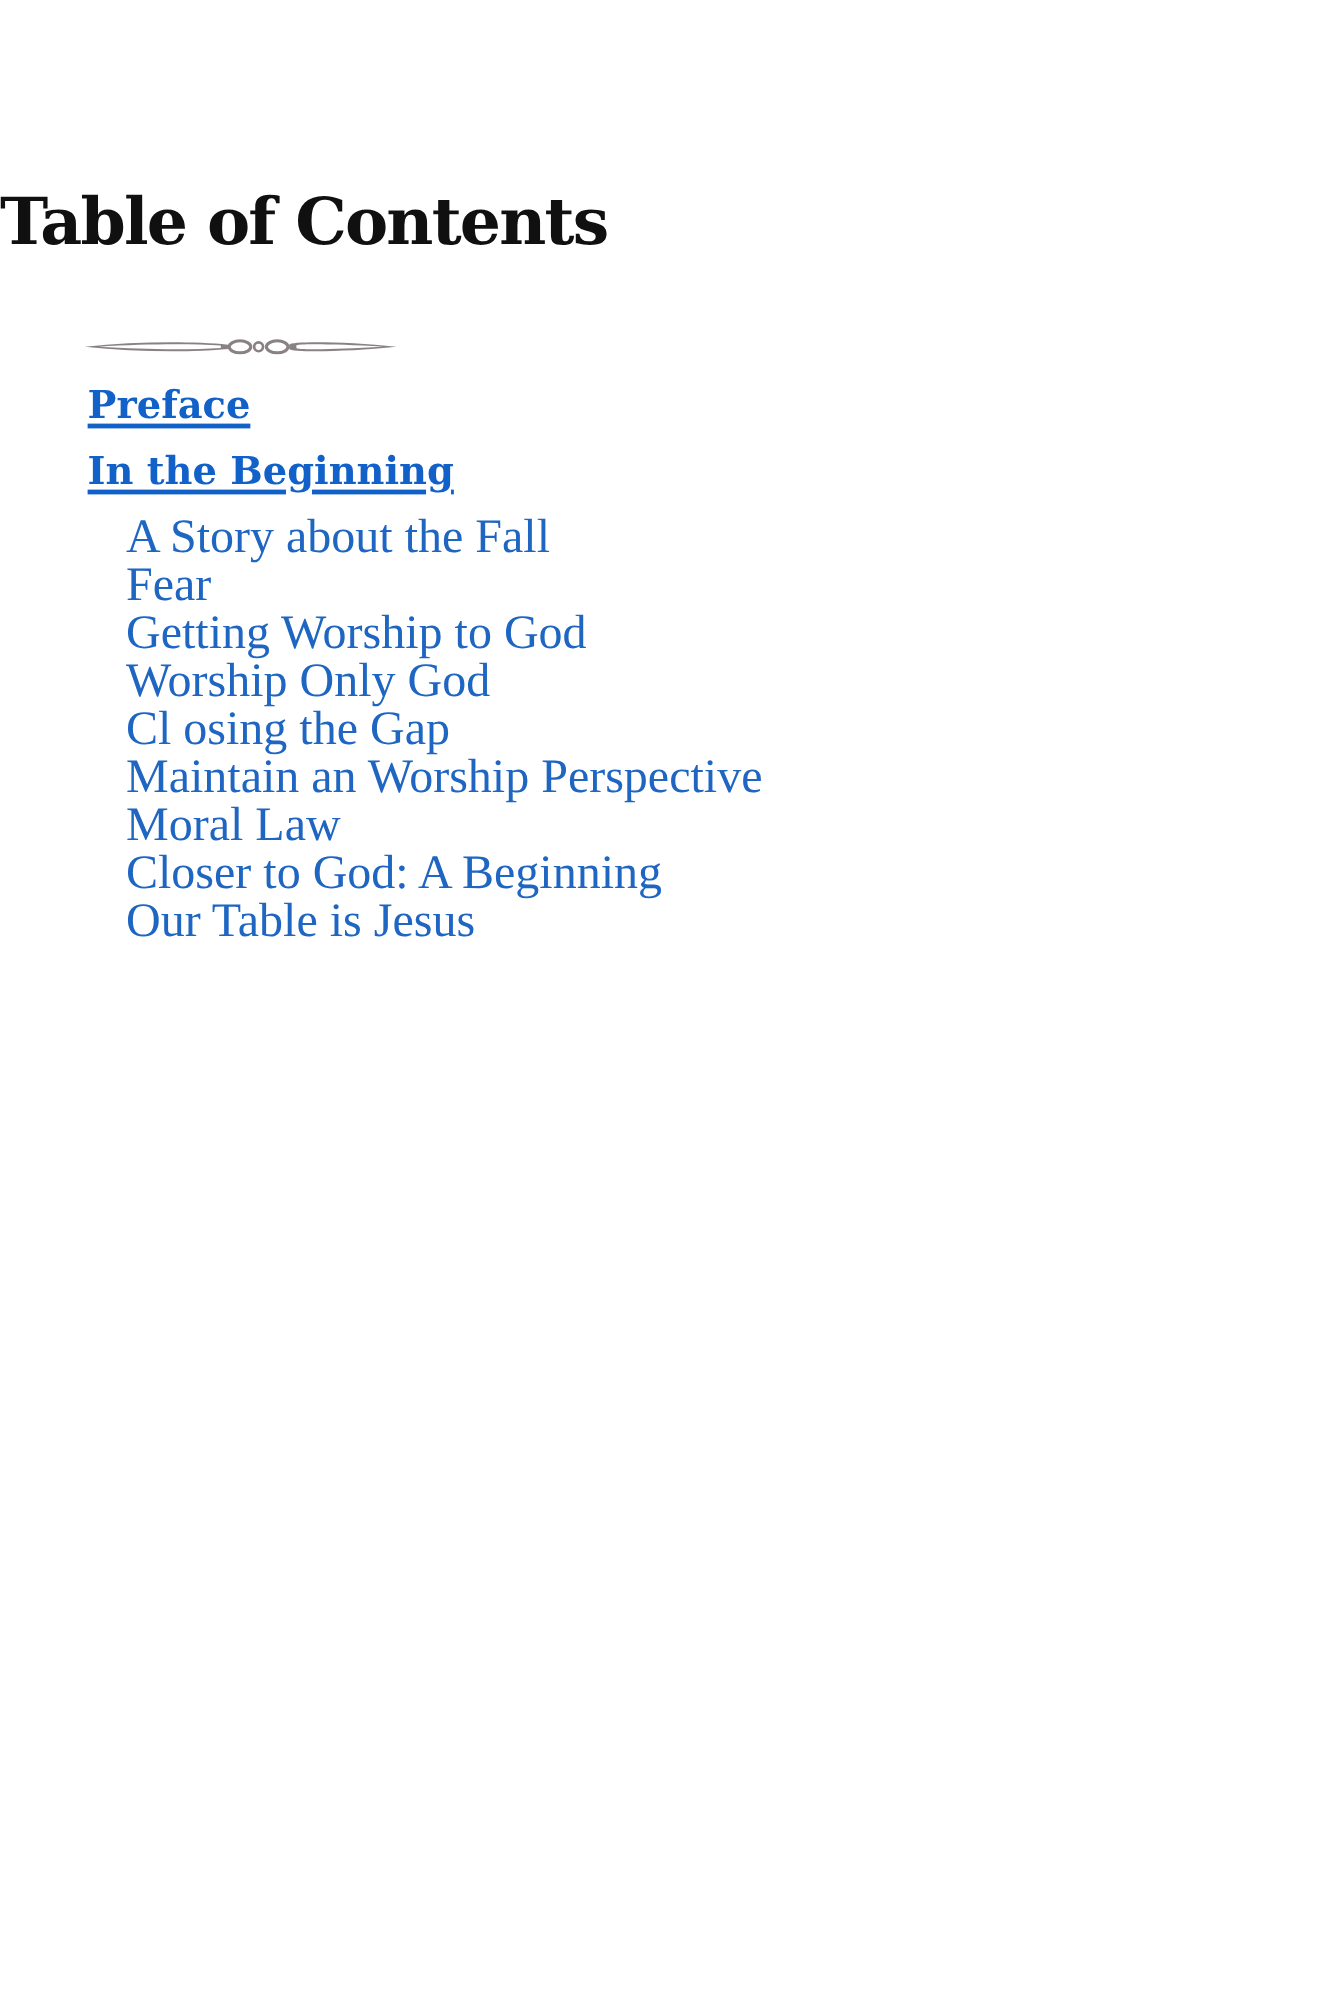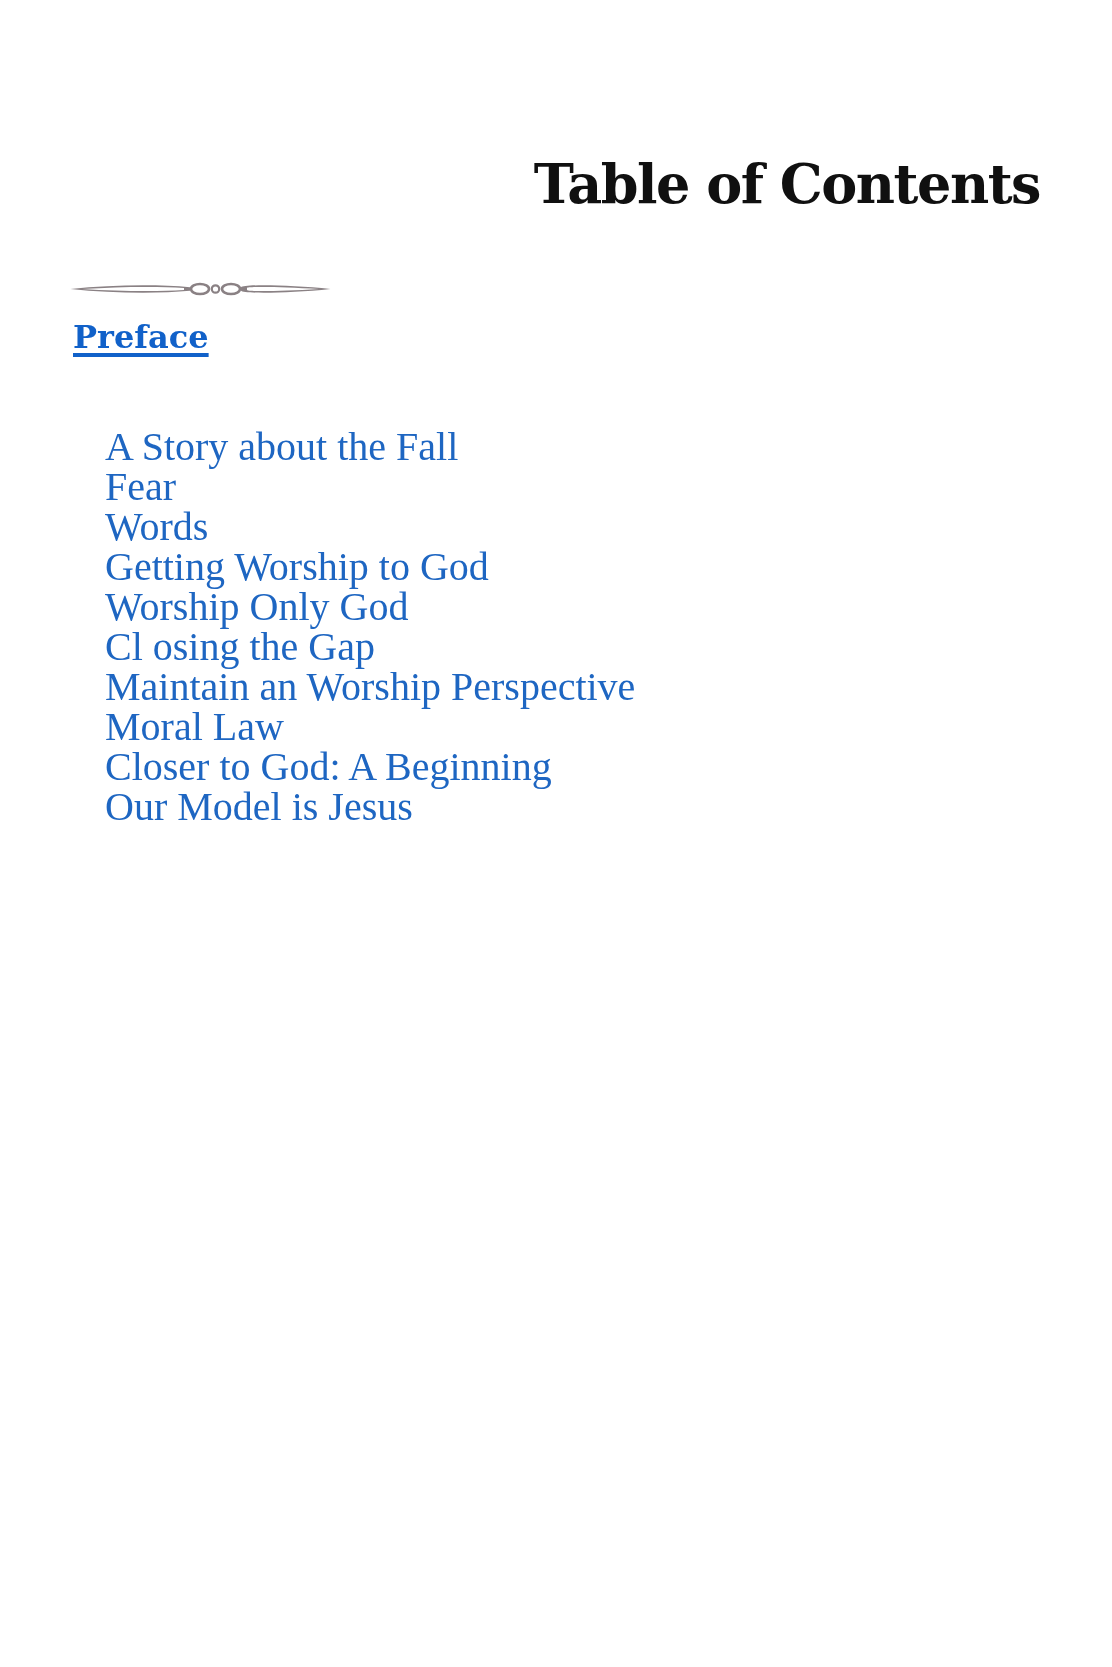--- a/index.html
+++ b/index.html
@@ -17,21 +17,21 @@
   .page {
     position: absolute;
     inset: 0;
     background: var(--page-bg, #ffffff);
   }
   .title {
     position: absolute;
     top: 116px;
     left: 0;
     width: 1040px;
-    text-align: right;
+    text-align: left;
     font-family: "DejaVu Serif", serif;
     font-weight: bold;
     font-size: 54px;
     line-height: 64px;
     letter-spacing: -1.5px;
     color: var(--title-color, #101010);
     white-space: nowrap;
   }
   .divider {
     position: absolute;
@@ -99,48 +99,46 @@
       <circle cx="145.5" cy="7" r="3.7" fill="#ffffff" stroke="currentColor" stroke-width="2.2"></circle>
       <ellipse cx="161" cy="7" rx="9" ry="5" fill="#ffffff" stroke="currentColor" stroke-width="2.6"></ellipse>
 
       <path d="M260.5,7 C 219,2.6 173,2.2 171,5.2 L171,8.8 C 173,11.8 219,11.4 260.5,7 Z" fill="currentColor"></path>
       <path d="M249,7 C 209,4.6 177,4.4 177,6 L177,8 C 177,9.6 209,9.4 249,7 Z" fill="#ffffff"></path>
     </svg>
   </div>
 
   <nav class="chapters">
     <a class="chapter-link">Preface</a>
+    <a class="chapter-link">In the Beginning</a>
   </nav>
 
   <ul class="sections">
     <li>
       <a class="section-link">A Story about the Fall</a>
     </li>
     <li>
       <a class="section-link">Fear</a>
-    </li>
-    <li>
-      <a class="section-link">Words</a>
     </li>
     <li>
       <a class="section-link">Getting Worship to God</a>
     </li>
     <li>
       <a class="section-link">Worship Only God</a>
     </li>
     <li>
       <a class="section-link">Cl osing the Gap</a>
     </li>
     <li>
       <a class="section-link">Maintain an Worship Perspective</a>
     </li>
     <li>
       <a class="section-link">Moral Law</a>
     </li>
     <li>
       <a class="section-link">Closer to God: A Beginning</a>
     </li>
     <li>
-      <a class="section-link">Our Model is Jesus</a>
+      <a class="section-link">Our Table is Jesus</a>
     </li>
   </ul>
 
 </div>
 
 </body></html>

